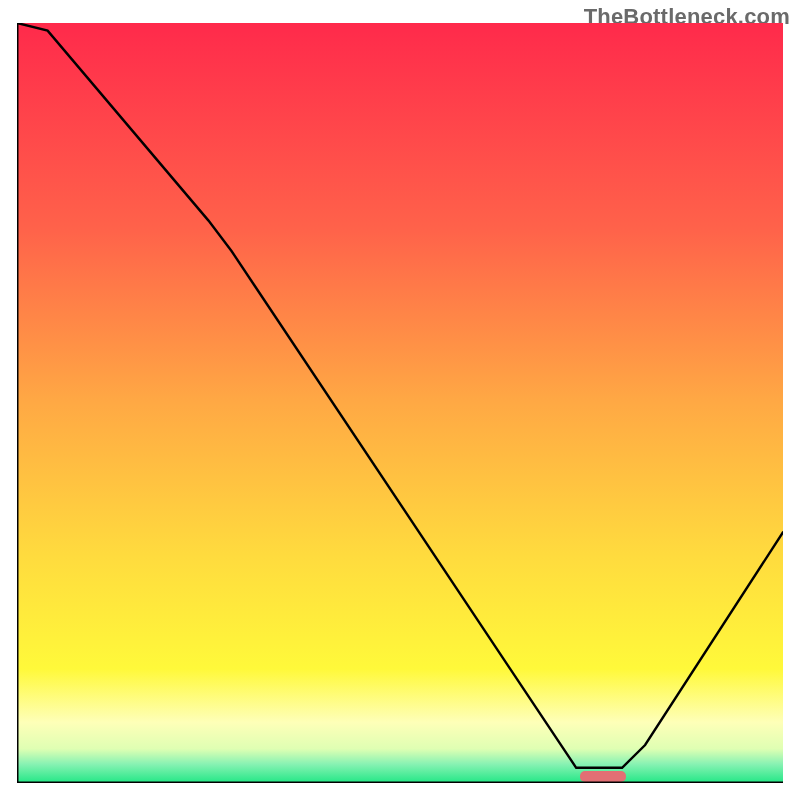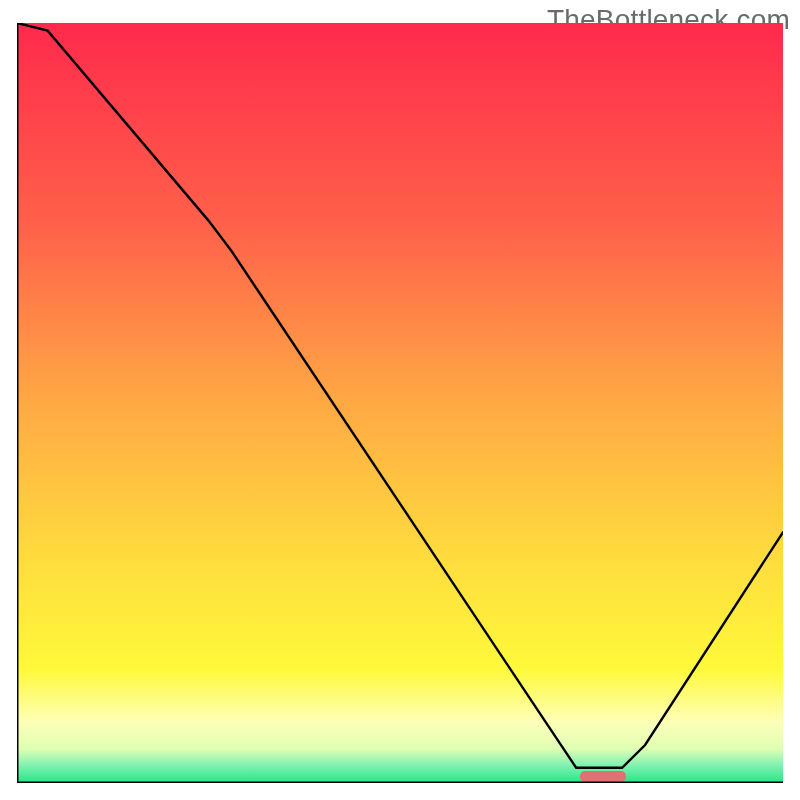--- a/index.html
+++ b/index.html
@@ -10,22 +10,22 @@
     background: #ffffff;
     font-family: Arial, Helvetica, sans-serif;
     position: relative;
     overflow: hidden;
   }
   .watermark {
     position: absolute;
     top: 4px;
     right: 10px;
     color: #6a6a6a;
-    font-size: 28px;
-    font-weight: 400;
+    font-size: 22px;
+    font-weight: 700;
     letter-spacing: 0.2px;
   }
   .plot-area {
     position: absolute;
     left: 17px;
     top: 23px;
     width: 766px;
     height: 760px;
     box-sizing: border-box;
   }

